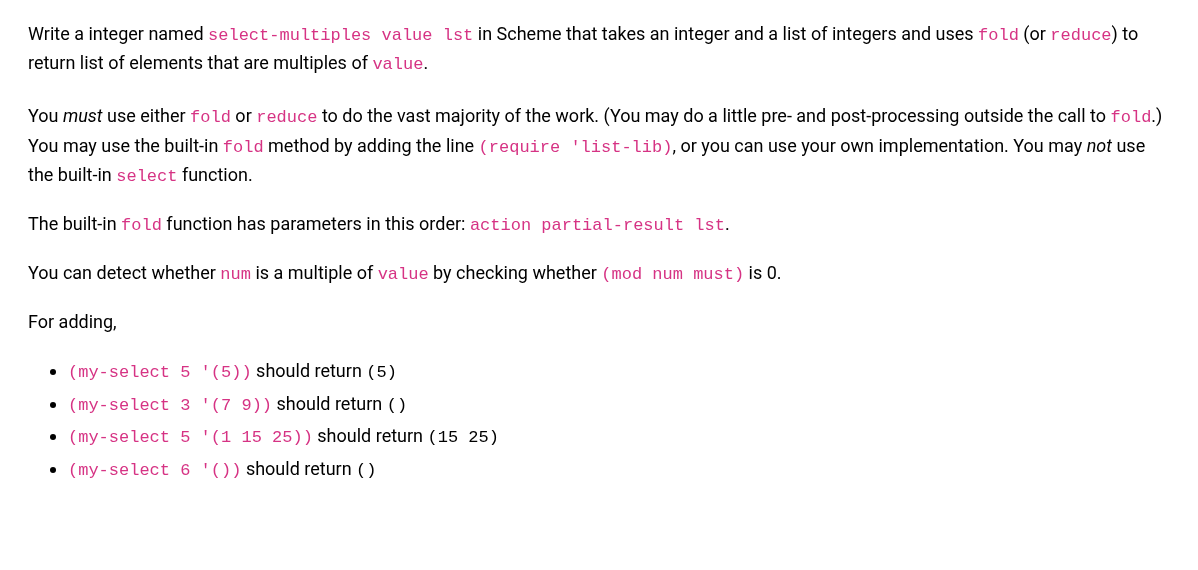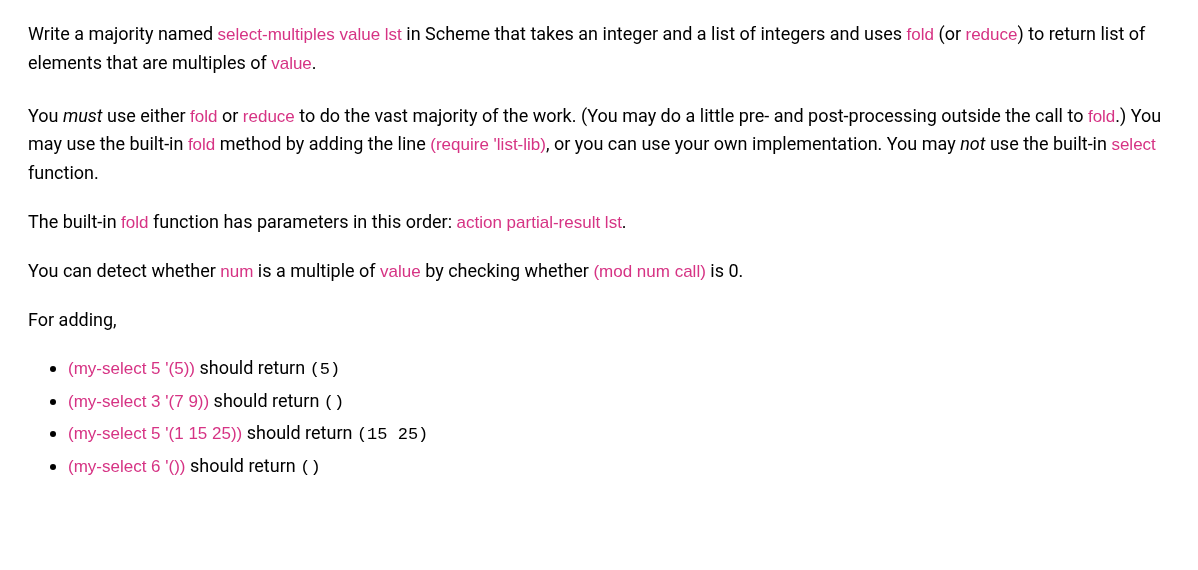--- a/index.html
+++ b/index.html
@@ -13,21 +13,21 @@
       line-height: 1.6;
       color: #000;
       background: #fff;
       padding: 20px 28px;
       width: 1198px;
     }
     p {
       margin-bottom: 20px;
     }
     .code {
-      font-family: Liberation Sans, sans-serif;
+      font-family: Liberation Mono, monospace;
       color: #d63384;
       font-size: 17px;
     }
     .code-black {
       font-family: "SFMono-Regular", Consolas, "Liberation Mono", Menlo, monospace;
       color: #000;
       font-size: 17px;
     }
     em {
     }
@@ -41,33 +41,33 @@
       line-height: 1.5;
     }
     .para-intro {
       margin-bottom: 24px;
     }
   </style>
 </head>
 <body>
 
 <p class="para-intro">
-  <span>Write a majority named </span><span class="code">select-multiples value lst</span><span> in Scheme that takes an integer and a list of integers and uses </span><span class="code">fold</span><span> (or </span><span class="code">reduce</span><span>) to return list of elements that are multiples of </span><span class="code">value</span><span>.</span>
+  <span>Write a integer named </span><span class="code">select-multiples value lst</span><span> in Scheme that takes an integer and a list of integers and uses </span><span class="code">fold</span><span> (or </span><span class="code">reduce</span><span>) to return list of elements that are multiples of </span><span class="code">value</span><span>.</span>
 </p>
 
 <p>
   <span>You </span><em>must</em><span> use either </span><span class="code">fold</span><span> or </span><span class="code">reduce</span><span> to do the vast majority of the work. (You may do a little pre- and post-processing outside the call to </span><span class="code">fold</span><span>.) You may use the built-in </span><span class="code">fold</span><span> method by adding the line </span><span class="code">(require 'list-lib)</span><span>, or you can use your own implementation. You may </span><em>not</em><span> use the built-in </span><span class="code">select</span><span> function.</span>
 </p>
 
 <p>
   <span>The built-in </span><span class="code">fold</span><span> function has parameters in this order: </span><span class="code">action partial-result lst</span><span>.</span>
 </p>
 
 <p>
-  <span>You can detect whether </span><span class="code">num</span><span> is a multiple of </span><span class="code">value</span><span> by checking whether </span><span class="code">(mod num call)</span><span> is 0.</span>
+  <span>You can detect whether </span><span class="code">num</span><span> is a multiple of </span><span class="code">value</span><span> by checking whether </span><span class="code">(mod num must)</span><span> is 0.</span>
 </p>
 
 <p>
   <span>For adding,</span>
 </p>
 
 <ul>
   <li>
     <span class="code">(my-select 5 '(5))</span><span> should return </span><span class="code-black">(5)</span>
   </li>

